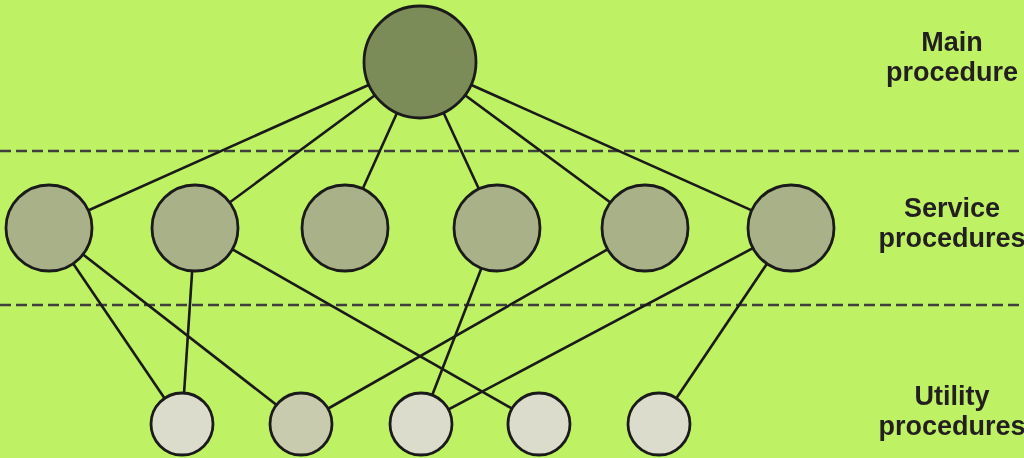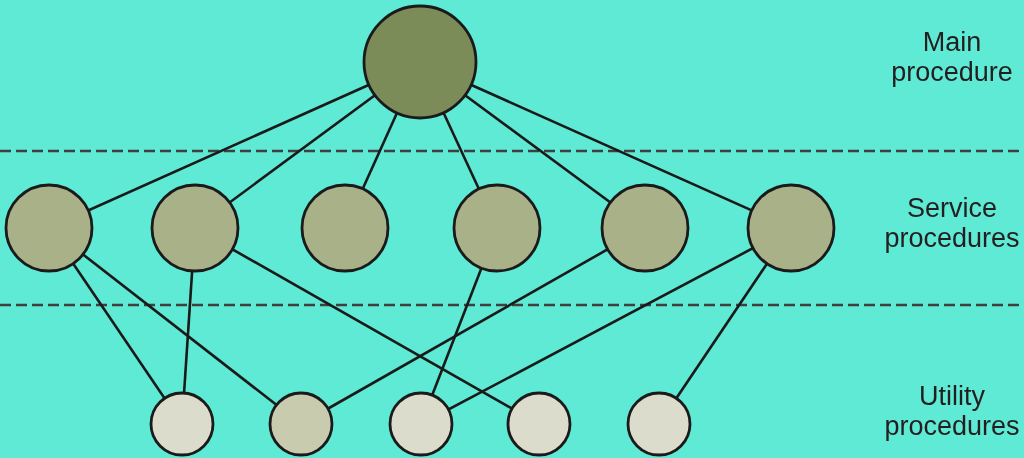--- a/index.html
+++ b/index.html
@@ -4,23 +4,24 @@
 <style>
   html, body {
     margin: 0;
     padding: 0;
     background: #ffffff;
   }
   #canvas {
     position: relative;
     width: 1024px;
     height: 458px;
-    background: #5eead4;
+    background: #bef264;
     overflow: hidden;
     font-family: "Liberation Sans", sans-serif;
+    font-weight: bold;
   }
   #diagram-svg {
     position: absolute;
     left: 0;
     top: 0;
   }
   .tier-label {
     position: absolute;
     left: 872px;
     width: 160px;

